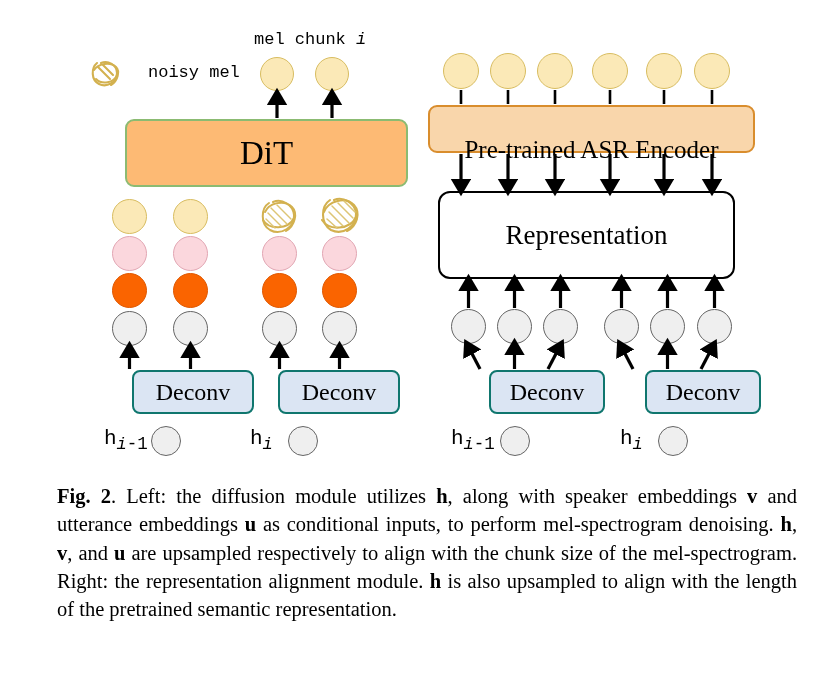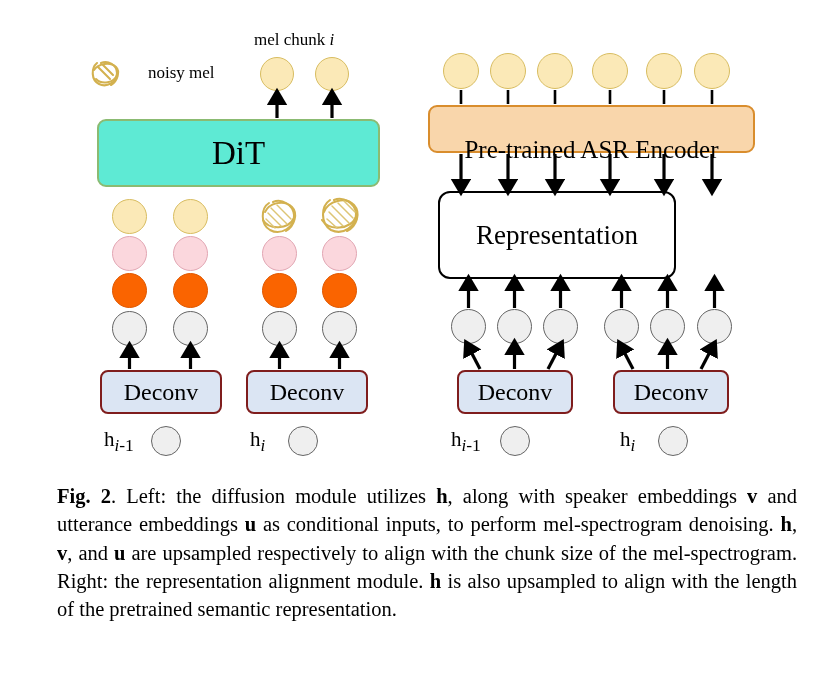--- a/index.html
+++ b/index.html
@@ -14,26 +14,26 @@
   .c-yellow{background:#fbe9b7;border:1.5px solid #d8bd61;}
   .c-pink{background:#fbd7dd;border:1.5px solid #e2a6b3;}
   .c-orange{background:#fa6400;border:1.5px solid #e05800;}
   .c-gray{background:#efefef;border:1.5px solid #656565;}
 
   .noisy{position:absolute;}
   .noisy svg{display:block;overflow:visible;}
 
   .box{position:absolute;box-sizing:border-box;display:flex;
        align-items:center;justify-content:center;text-align:center;}
-  .box-dit{background:#5eead4;border:2px solid #8bbb72;border-radius:9px;}
+  .box-dit{background:#fdba74;border:2px solid #8bbb72;border-radius:9px;margin-left:28px;}
   .box-asr{background:#f9d6ab;border:2px solid #d98d2d;border-radius:9px;}
   .box-ra{background:#ffffff;border:2.5px solid #000;border-radius:12px;}
-  .box-dec{background:#dbe5f3;border:2px solid #7f1d1d;border-radius:8px;}
-
-  .lbl{position:absolute;white-space:nowrap;}
+  .box-dec{background:#dbe5f3;border:2px solid #0f766e;border-radius:8px;margin-left:32px;}
+
+  .lbl{position:absolute;white-space:nowrap;font-family:Liberation Mono, monospace;}
   .txt-dit{font-size:33px;}
   .txt-asr{font-size:25px;margin-top:42px;}
   .txt-ra{font-size:27px;line-height:1.12;}
   .txt-dec{font-size:24px;}
   .txt-small{font-size:17px;}
   .txt-h{font-size:21px;}
   .txt-h i{font-size:17px;}
 
   
   .arrows{position:absolute;left:0;top:0;width:840px;height:470px;
@@ -146,21 +146,21 @@
   <div class="circle c-yellow" style="left:490px;top:53px;width:36px;height:36px;"></div>
   <div class="circle c-yellow" style="left:537px;top:53px;width:36px;height:36px;"></div>
   <div class="circle c-yellow" style="left:592px;top:53px;width:36px;height:36px;"></div>
   <div class="circle c-yellow" style="left:646px;top:53px;width:36px;height:36px;"></div>
   <div class="circle c-yellow" style="left:694px;top:53px;width:36px;height:36px;"></div>
 
   <div class="box box-asr" style="left:428px;top:105px;width:327px;height:48px;">
     <span class="txt-asr">Pre-trained ASR Encoder</span>
   </div>
 
-  <div class="box box-ra" style="left:438px;top:191px;width:238px;height:88px;">
+  <div class="box box-ra" style="left:438px;top:191px;width:297px;height:88px;">
     <span class="txt-ra">Representation</span>
   </div>
 
   <div class="circle c-gray" style="left:451px;top:309px;width:35px;height:35px;"></div>
   <div class="circle c-gray" style="left:497px;top:309px;width:35px;height:35px;"></div>
   <div class="circle c-gray" style="left:543px;top:309px;width:35px;height:35px;"></div>
   <div class="circle c-gray" style="left:604px;top:309px;width:35px;height:35px;"></div>
   <div class="circle c-gray" style="left:650px;top:309px;width:35px;height:35px;"></div>
   <div class="circle c-gray" style="left:697px;top:309px;width:35px;height:35px;"></div>
 

